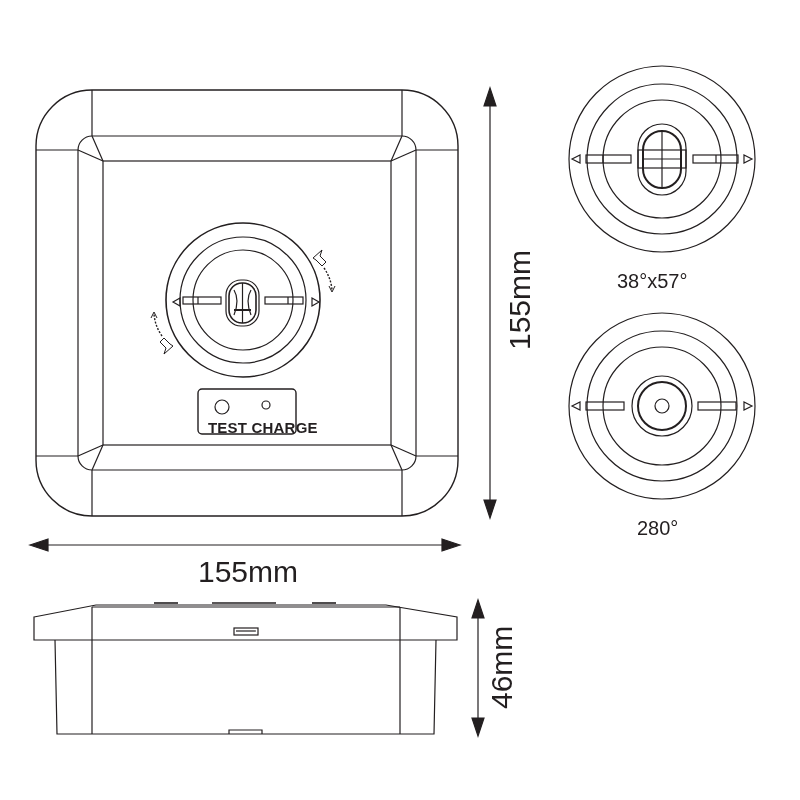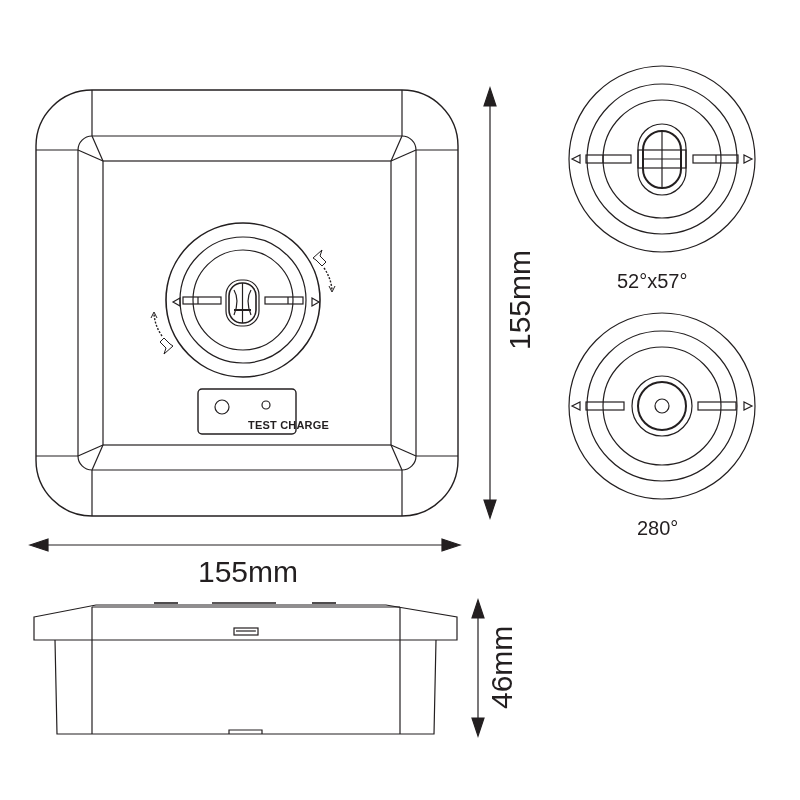--- a/index.html
+++ b/index.html
@@ -3,21 +3,21 @@
   <meta charset="utf-8">
   <style>
     html, body { margin: 0; padding: 0; background: #ffffff; }
     body { width: 800px; height: 800px; position: relative; overflow: hidden;
            font-family: "Liberation Sans", sans-serif; color: #231f20; }
     svg.drawing { position: absolute; left: 0; top: 0; }
     .lbl { position: absolute; font-family: "Liberation Sans", sans-serif; color: #231f20; white-space: nowrap; }
     .dim-lg { font-size: 30px; }
     .dim-sm { font-size: 20px; }
     .rot { transform-origin: center center; transform: rotate(-90deg); }
-    .panel-text { position: absolute; font-size: 11px; font-weight: bold; letter-spacing: 0.2px; margin-left: 40px; }
+    .panel-text { position: absolute; font-size: 15px; font-weight: bold; letter-spacing: 0.2px; }
   </style>
 </head>
 <body>
 
 <svg class="drawing" width="800" height="800" viewBox="0 0 800 800" fill="none" stroke="#231f20" stroke-width="1.2">
 
   <g>
 
     <path d="M92,90 L402,90 A56,56 0 0 1 458,146 L458,460 A56,56 0 0 1 402,516 L92,516 A56,56 0 0 1 36,460 L36,146 A56,56 0 0 1 92,90 Z" stroke-width="1.4"></path>
 
@@ -143,14 +143,14 @@
 </svg>
 
 <div class="panel-text" style="left:208px; top:419px;">TEST CHARGE</div>
 
 <div class="lbl dim-lg" style="left:198px; top:555px;">155mm</div>
 
 <div class="lbl dim-lg rot" style="left:470px; top:283px; width:100px; height:34px; text-align:center;">155mm</div>
 
 <div class="lbl dim-lg rot" style="left:462px; top:652px; width:80px; height:34px; text-align:center;">46mm</div>
 
-<div class="lbl dim-sm" style="left:617px; top:270px;">52°x57°</div>
+<div class="lbl dim-sm" style="left:617px; top:270px;">38°x57°</div>
 <div class="lbl dim-sm" style="left:637px; top:517px;">280°</div>
 
 </body></html>

